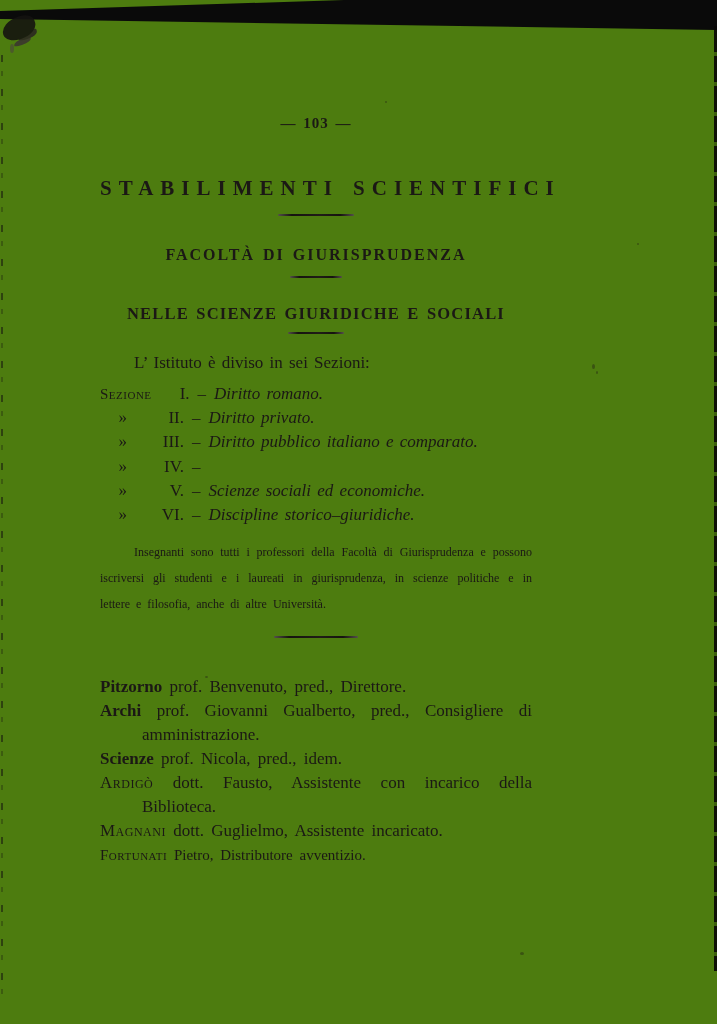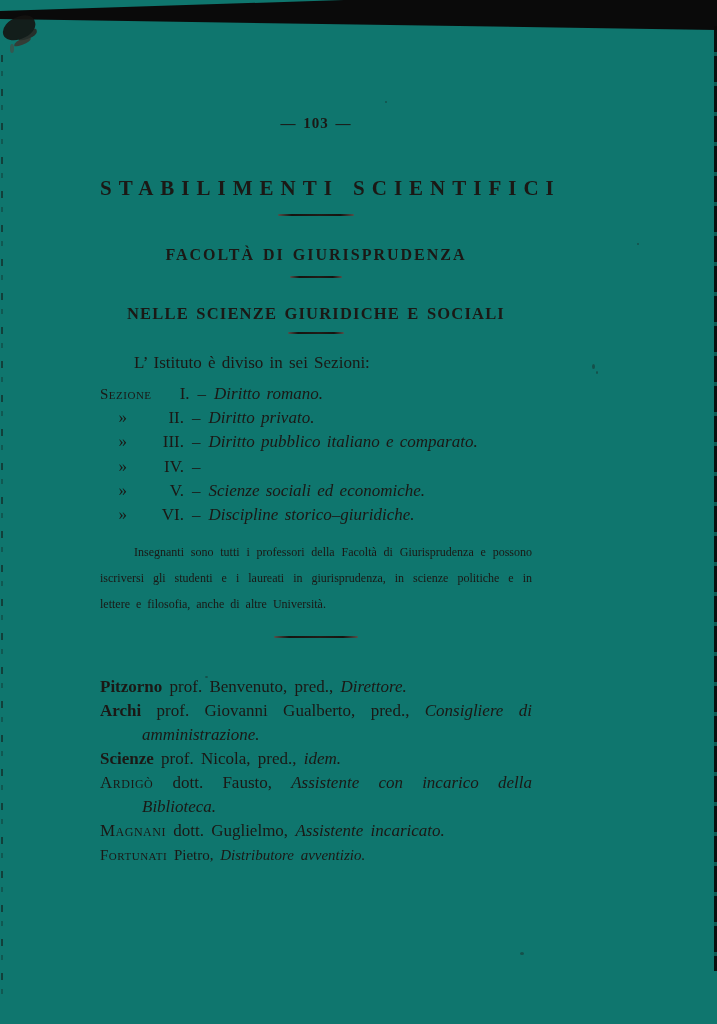--- a/index.html
+++ b/index.html
@@ -2,21 +2,21 @@
 <html><head>
 <meta charset="utf-8">
 <style>
   * { margin: 0; padding: 0; box-sizing: border-box; }
   html, body { background: #e8e8e6; }
   .page {
     position: relative;
     width: 717px;
     height: 1024px;
     margin: 0 auto;
-    background: #0f766e;
+    background: #4d7c0f;
     overflow: hidden;
     font-family: "Liberation Serif", "DejaVu Serif", serif;
     color: #1b1815;
   }
 
   
   .scan-top-band {
     position: absolute; left: 0; top: 0; width: 717px; height: 34px;
     background: #0a0a0a;
     clip-path: polygon(0 11px, 48% 0, 100% 0, 100% 30px, 0 19px);
@@ -109,21 +109,21 @@
 
   .staff { margin-top: 37px; list-style: none; }
   .staff-item {
     font-size: 17px; line-height: 24px;
     padding-left: 42px; text-indent: -42px;
     text-align: justify; word-spacing: 3px;
   }
   .staff-item.small { font-size: 15px; }
   .staff-name.bold { font-weight: bold; }
   .staff-name.sc { font-variant: small-caps; letter-spacing: .5px; }
-  .staff-role { font-style: italic; }
+  .staff-role { }
 </style>
 </head>
 <body>
 
 <div class="page">
 
   <div class="scan-top-band"></div>
   <div class="scan-smudge"></div>
   <div class="scan-smudge-dot"></div>
   <div class="scan-left-edge"></div>

